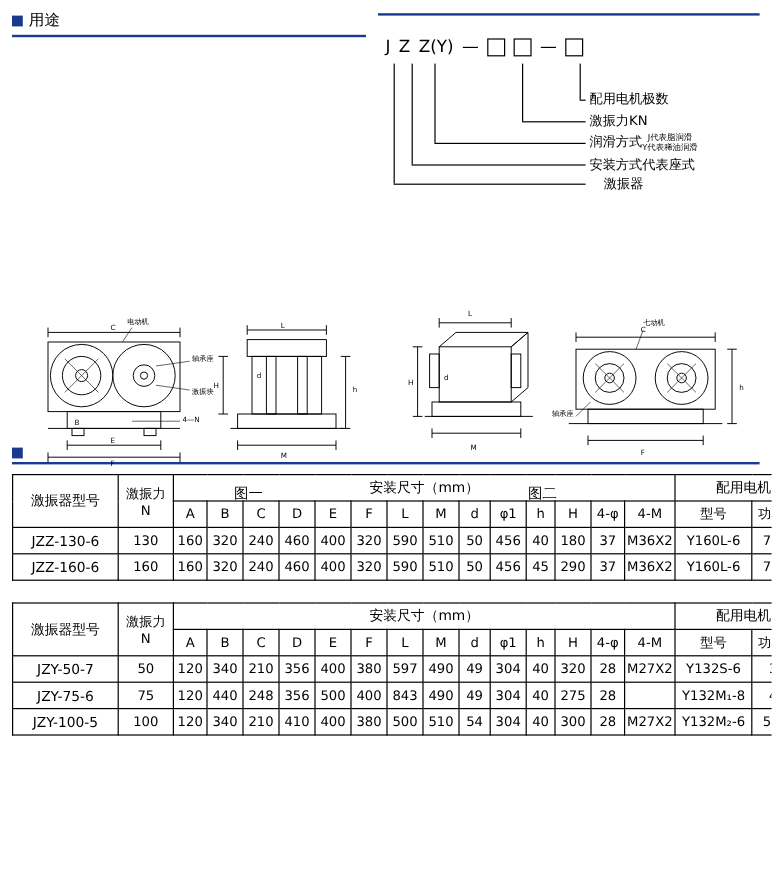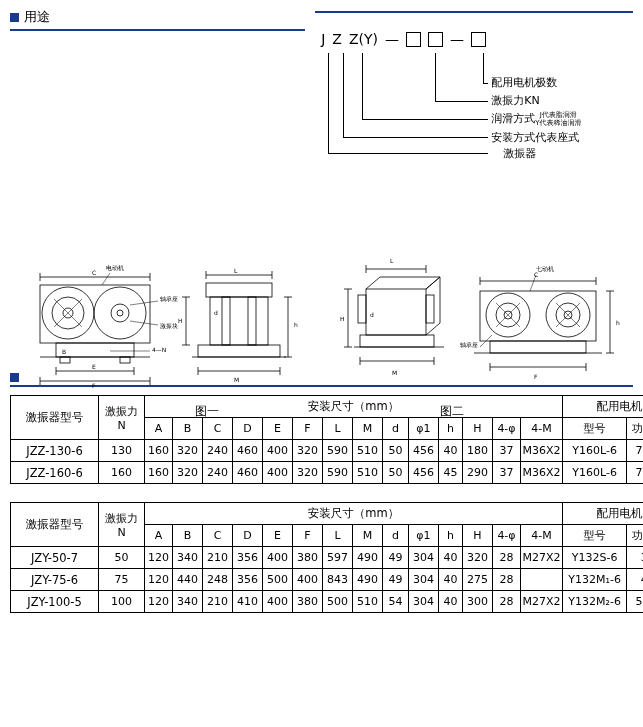--- a/index.html
+++ b/index.html
@@ -436,21 +436,21 @@
       <td>500</td>
       <td>400</td>
       <td>843</td>
       <td>490</td>
       <td>49</td>
       <td>304</td>
       <td>40</td>
       <td>275</td>
       <td>28</td>
       <td></td>
-      <td>Y132M₁-6</td>
+      <td>Y132M₁-8</td>
       <td>4X2</td>
     </tr>
     <tr class="rowh">
       <td class="model">JZY-100-5</td>
       <td>100</td>
       <td>120</td>
       <td>340</td>
       <td>210</td>
       <td>410</td>
       <td>400</td>

